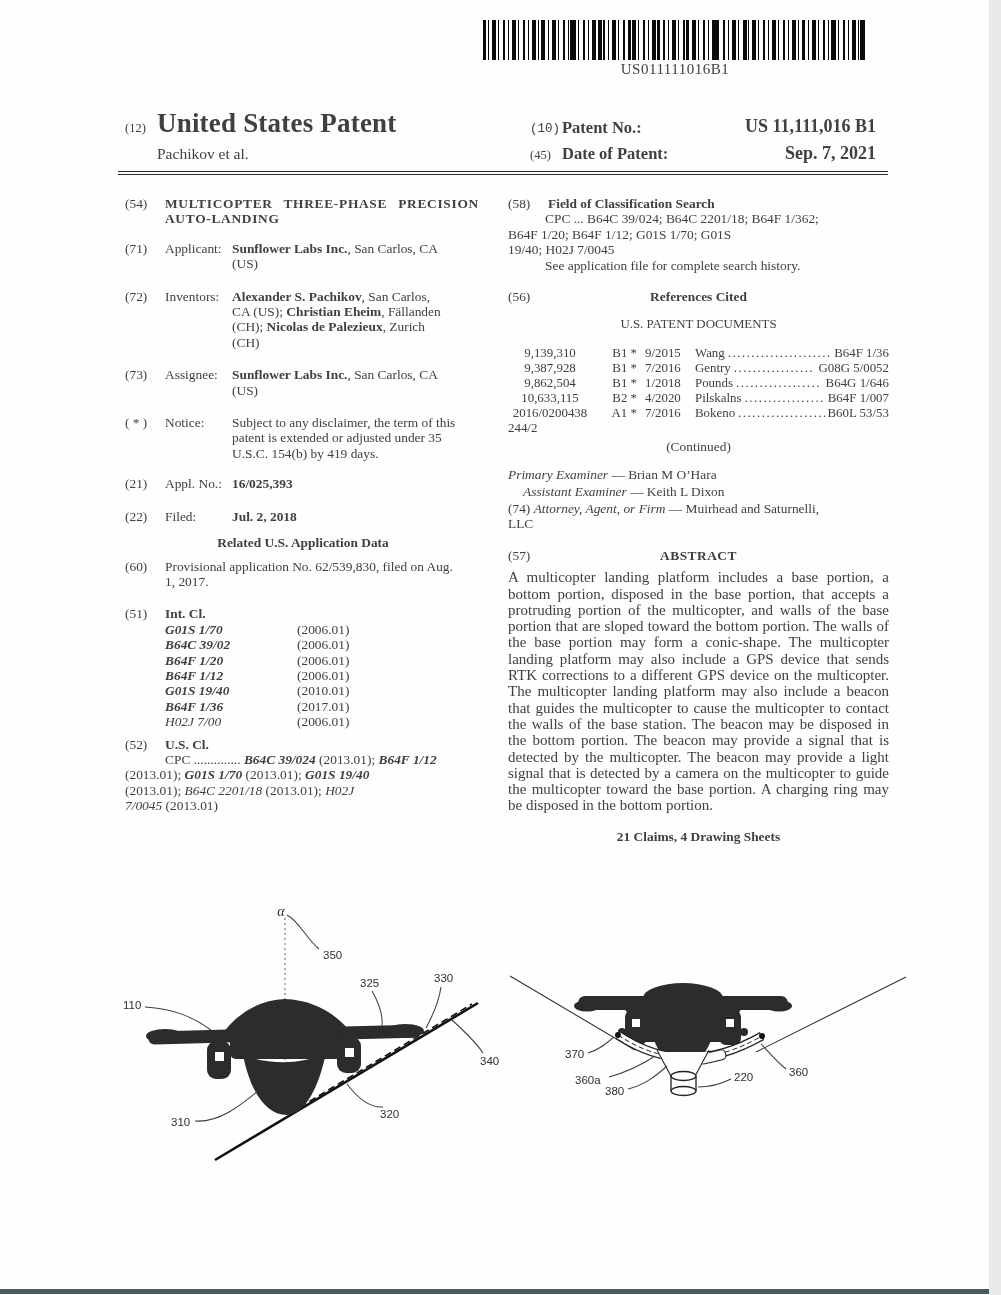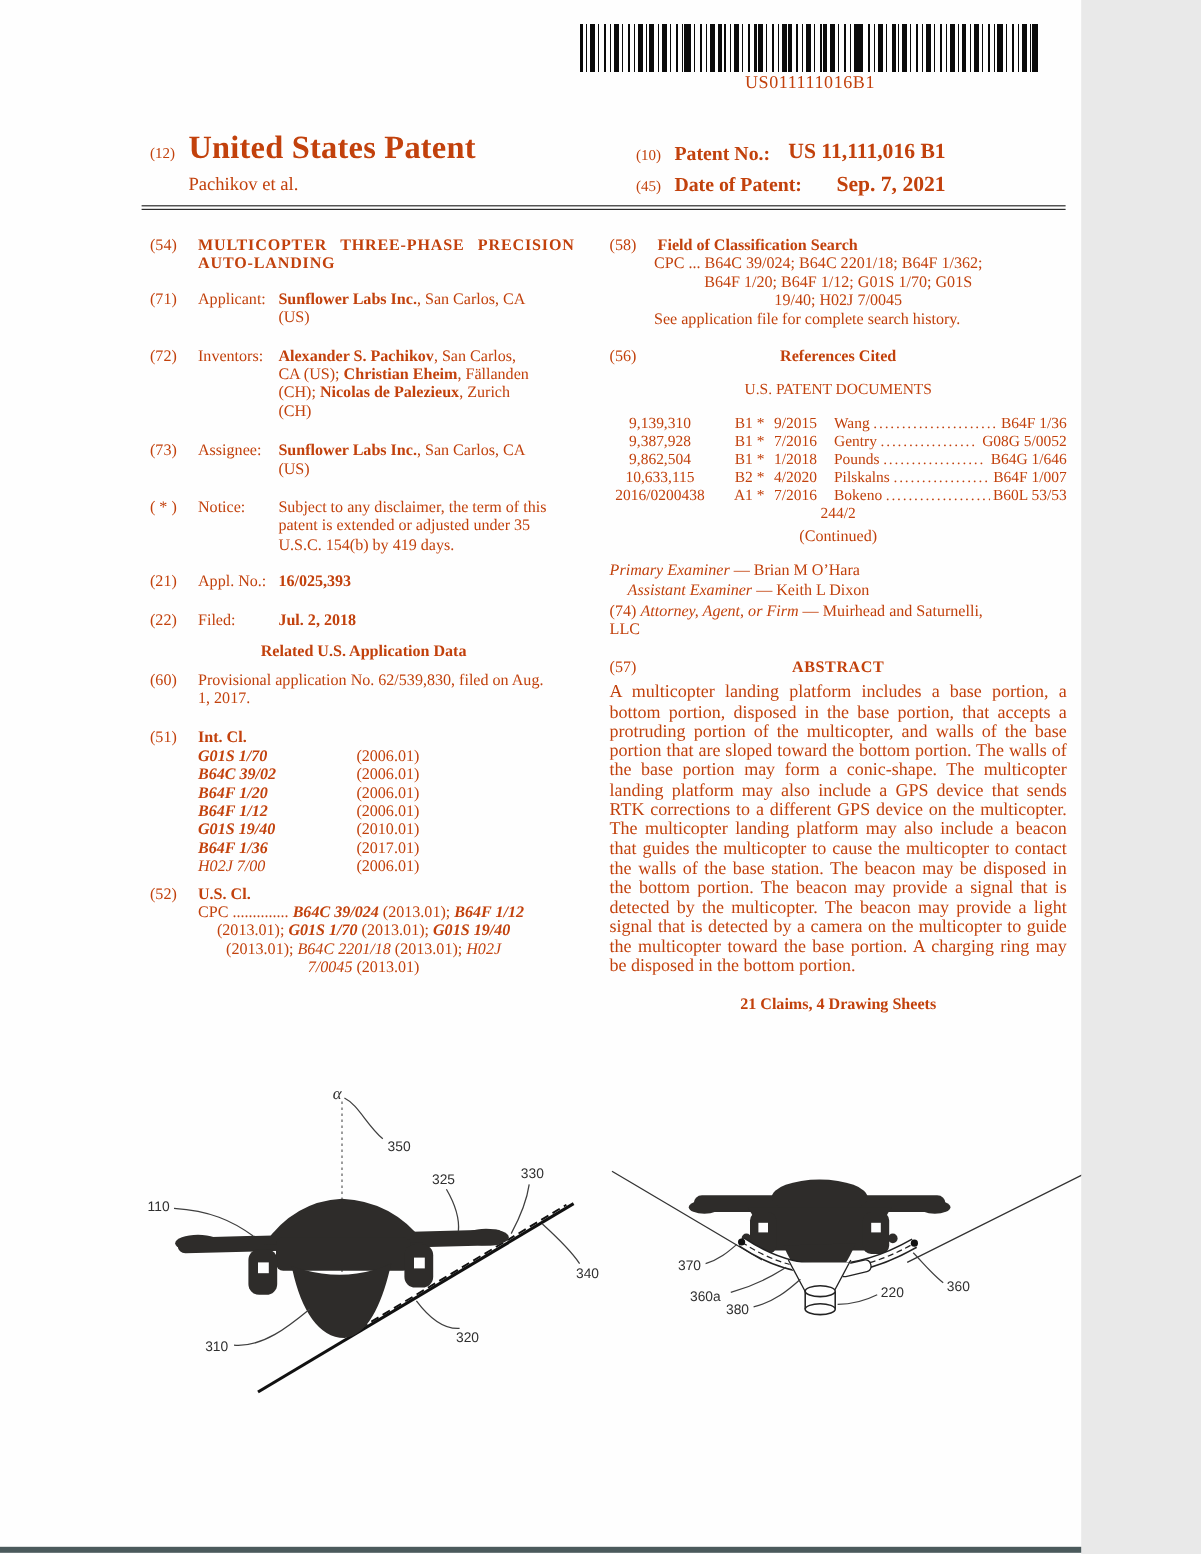--- a/index.html
+++ b/index.html
@@ -1,17 +1,17 @@
 <!DOCTYPE html>
 <html><head>
 <meta charset="utf-8">
 <style>
   html,body{margin:0;padding:0;background:#e9e9e9;}
-  .page{position:relative;width:901px;height:1295px;background:#fefefe;overflow:hidden;
-        font-family:"Liberation Serif",serif;color:#c2410c;}
+  .page{position:relative;width:989px;height:1295px;background:#fefefe;overflow:hidden;
+        font-family:"Liberation Serif",serif;color:#404040;}
   .abs{position:absolute;}
   
   .barcode{position:absolute;left:483px;top:20px;width:384px;height:40px;
     background-image:
       repeating-linear-gradient(90deg,#0a0a0a 0 2px,transparent 2px 5px,#0a0a0a 5px 6px,transparent 6px 9px,#0a0a0a 9px 13px,transparent 13px 15px,#0a0a0a 15px 16px,transparent 16px 20px),
       repeating-linear-gradient(90deg,#0a0a0a 0 3px,transparent 3px 29px);}
   .barcode-text{position:absolute;left:483px;top:61px;width:384px;text-align:center;
     font-size:15px;letter-spacing:.5px;}
   .inid{font-size:12.5px;}
   .h-title{font-size:27px;font-weight:bold;letter-spacing:.2px;}
@@ -29,21 +29,21 @@
   .entry2{position:relative;padding-left:40px;}
   .num{position:absolute;left:0;top:0;}
   .fieldname{position:absolute;left:40px;top:0;}
   .b,.run-b{font-weight:bold;}
   .run-i,.i{font-style:italic;}
   .run-bi{font-weight:bold;font-style:italic;}
   .run-r{font-weight:normal;}
   .title54{font-weight:bold;letter-spacing:.7px;word-spacing:7px;}
   .title54b{font-weight:bold;letter-spacing:.7px;}
   .center{text-align:center;}
-  .alignr{text-align:center;}
+  .alignr{text-align:left;}
   .iclrow{padding-left:40px;display:flex;}
   .iclrow .code{width:132px;}
   .refrow{display:flex;font-size:12.9px;line-height:15px;}
   .refrow .rnum{width:84px;text-align:center;white-space:nowrap;}
   .refrow .rkind{width:40px;margin-left:5px;white-space:nowrap;text-align:right;}
   .refrow .rdate{width:46px;margin-left:8px;}
   .refrow .rname{margin-left:4px;white-space:nowrap;}
   .refrow .rdots{flex:1;overflow:hidden;white-space:nowrap;margin:0 3px;letter-spacing:1.5px;}
   .refrow .rcls{text-align:right;white-space:nowrap;}
   .abstract{margin:0;text-align:justify;font-size:15px;line-height:16.3px;}
@@ -55,21 +55,21 @@
 <body>
 
 <div class="page">
 
   <div class="barcode"></div>
   <div class="barcode-text">US011111016B1</div>
 
   <span class="abs inid" style="left:125px;top:121px;">(12)</span>
   <span class="abs h-title" style="left:157px;top:108px;">United States Patent</span>
   <span class="abs h-party" style="left:157px;top:145px;">Pachikov et al.</span>
-  <span class="abs inid" style="left:530px;top:122px;">(10)</span>
+  <span class="abs inid" style="left:530px;top:122px;font-family:Liberation Mono, monospace;">(10)</span>
   <span class="abs h-lab" style="left:562px;top:118px;">Patent No.:</span>
   <span class="abs h-val" style="right:113px;top:116px;">US 11,111,016 B1</span>
   <span class="abs inid" style="left:530px;top:148px;">(45)</span>
   <span class="abs h-lab" style="left:562px;top:144px;">Date of Patent:</span>
   <span class="abs h-val" style="right:113px;top:143px;">Sep. 7, 2021</span>
   <div class="rule"></div>
 
   <div class="col leftcol">
 
     <div class="entry2">

